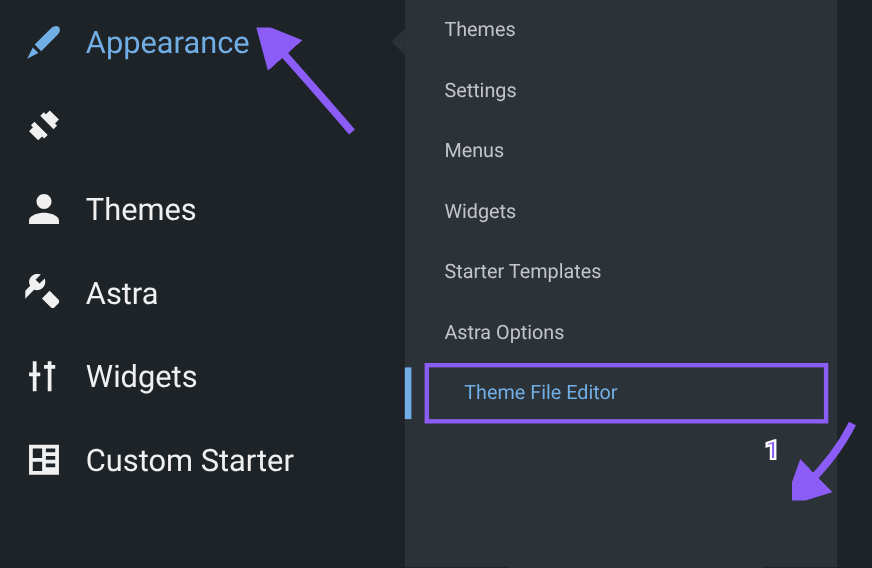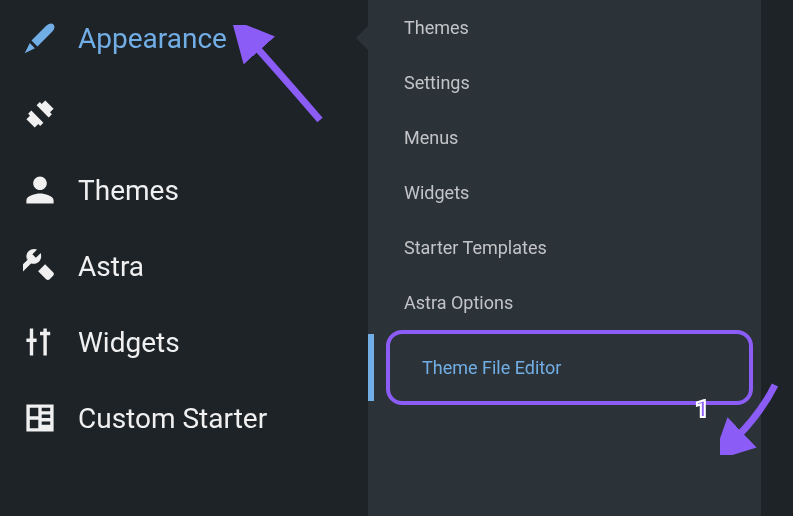--- a/index.html
+++ b/index.html
@@ -77,22 +77,22 @@
       color: #c3c4c7;
       font-size: 18px;
       cursor: pointer;
       position: relative;
     }
     .submenu li.highlighted {
       padding: 0;
     }
     .submenu li.highlighted .highlight-box {
       border: 4px solid #8b5cf6;
-      border-radius: 16px;
-      padding: 23px 32px;
+      border-radius: 0;
+      padding: 13px 32px;
       margin: 0 8px 0 18px;
       color: #72aee6;
     }
     .submenu li.highlighted::before {
       content: "";
       position: absolute;
       left: 0;
       top: 4px;
       bottom: 4px;
       width: 6px;

